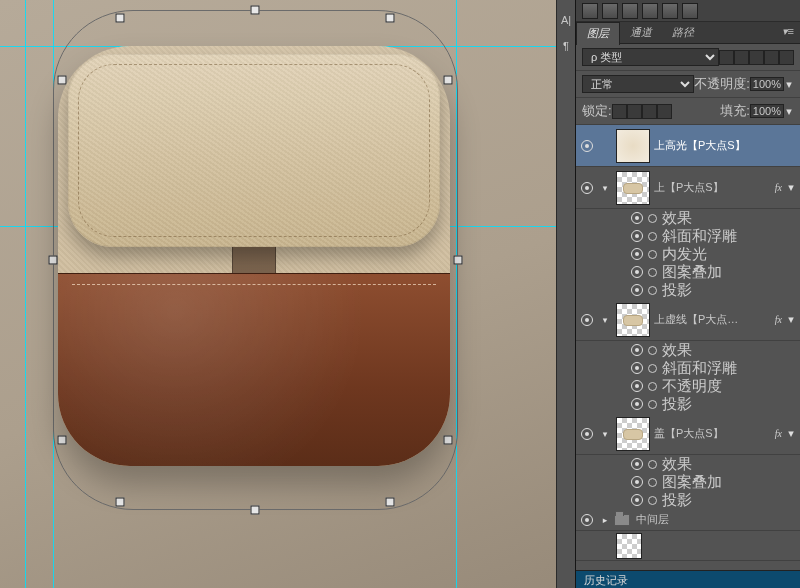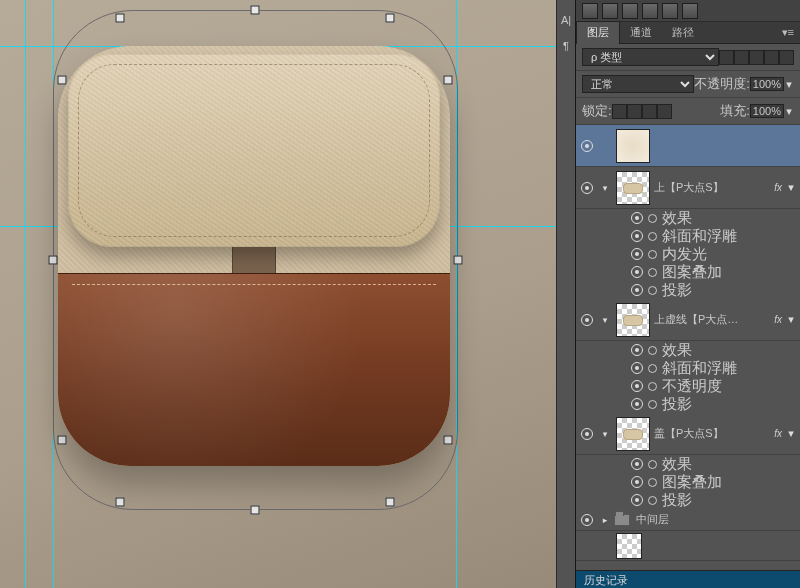--- a/index.html
+++ b/index.html
@@ -85,22 +85,23 @@
     background:#535353; color:#c8c8c8;
     border-left:1px solid #151515;
     display:flex; flex-direction:column;
   }
   .panel-toolbar {
     height:22px; background:#424242; border-bottom:1px solid #2b2b2b;
     display:flex; gap:4px; padding:3px 6px;
   }
   .tb-icon{width:16px;height:16px;border:1px solid #1e1e1e;background:linear-gradient(#6a6a6a,#4b4b4b);}
   .panel-tabs{
-    display:flex; align-items:center; height:22px; background:#3a3a3a;
+    display:flex; align-items:flex-start; height:22px; background:#3a3a3a;
     border-bottom:1px solid #222;
+    font-style:italic;
   }
   .tab{padding:3px 10px 4px; font-size:11px; color:#bdbdbd;}
   .tab.active{background:#535353; color:#e6e6e6; border-top:1px solid #222;border-left:1px solid #222;border-right:1px solid #222;}
   .tab.menu{margin-left:auto; padding:3px 6px;}
   .ctl-row{display:flex;align-items:center;padding:4px 6px;border-bottom:1px solid #404040;}
   .dd{background:#3a3a3a;border:1px solid #222;color:#ddd;font-size:11px;padding:1px 4px;height:18px;}
   .kind{flex:1;min-width:0}
   .ic{width:15px;height:15px;border:1px solid #222;background:#3a3a3a;display:inline-block;}
   .label{font-size:13px;color:#c8c8c8;}
   .pct{background:#3a3a3a;border:1px solid #222;font-size:11px;padding:0 2px;min-width:34px;text-align:left;}
@@ -113,21 +114,21 @@
   .eye::after{content:"";position:absolute;inset:3px;border-radius:50%;background:#ddd;}
   .exp{width:14px;text-align:center;color:#ddd;font-size:9px;}
   .thumb{width:34px;height:34px;border:1px solid #222;margin:0 4px;position:relative;background:#fff;}
   .checker{background:
      linear-gradient(45deg,#ccc 25%,transparent 25%,transparent 75%,#ccc 75%),
      linear-gradient(45deg,#ccc 25%,#fff 25%,#fff 75%,#ccc 75%);
      background-size:10px 10px; background-position:0 0,5px 5px;}
   .thumb.cream::after{content:"";position:absolute;inset:0;background:radial-gradient(rgba(230,216,190,.9),rgba(230,216,190,.5));}
   .thumb .chip{position:absolute;left:6px;right:6px;top:11px;height:11px;border-radius:4px;background:#d7c6a4;border:1px solid #b8a682;}
   .lyr-name{flex:1;font-size:11px;overflow:hidden;text-overflow:ellipsis;white-space:nowrap;}
-  .fx{font-size:10px;font-style:italic;color:#cfcfcf;margin:0 4px;}
+  .fx{font-size:10px;font-style:italic;color:#cfcfcf;margin:0 4px;font-family:Liberation Serif, serif;}
   .sublist{padding-left:50px;}
   .sub-item{display:flex;align-items:center;height:18px;font-size:15px;color:#ccc;}
   .sub-item .vis-col{width:22px}
   .ring{width:9px;height:9px;border:1px solid #ccc;border-radius:50%;margin-right:5px;}
   .group-row{display:flex;align-items:center;height:22px;border-bottom:1px solid #414141;}
   .folder{width:16px;height:12px;background:#8a8a8a;border:1px solid #555;position:relative;margin:0 6px 0 2px;}
   .folder::before{content:"";position:absolute;left:0;top:-4px;width:7px;height:4px;background:#8a8a8a;border:1px solid #555;border-bottom:none;}
   .bottom-bar{height:18px;background:#0c4a6e;border-top:1px solid #222;padding:2px 8px;font-size:11px;color:#d6d6d6;}
   .thumb.small{width:26px;height:26px;}
   .thin-row{height:30px;}
@@ -224,20 +225,21 @@
   </div>
 
   <div class="layer-list">
 
     <div class="layer-row selected">
       <div class="vis-col">
           <span class="eye"></span>
         </div>
       <span class="exp"></span>
       <div class="thumb cream"></div>
+      <span class="lyr-name">上高光【P大点S】</span>
     </div>
 
     <div class="layer-row">
       <div class="vis-col">
           <span class="eye"></span>
         </div>
       <span class="exp">▾</span>
       <div class="thumb checker">
           <div class="chip"></div>
         </div>

